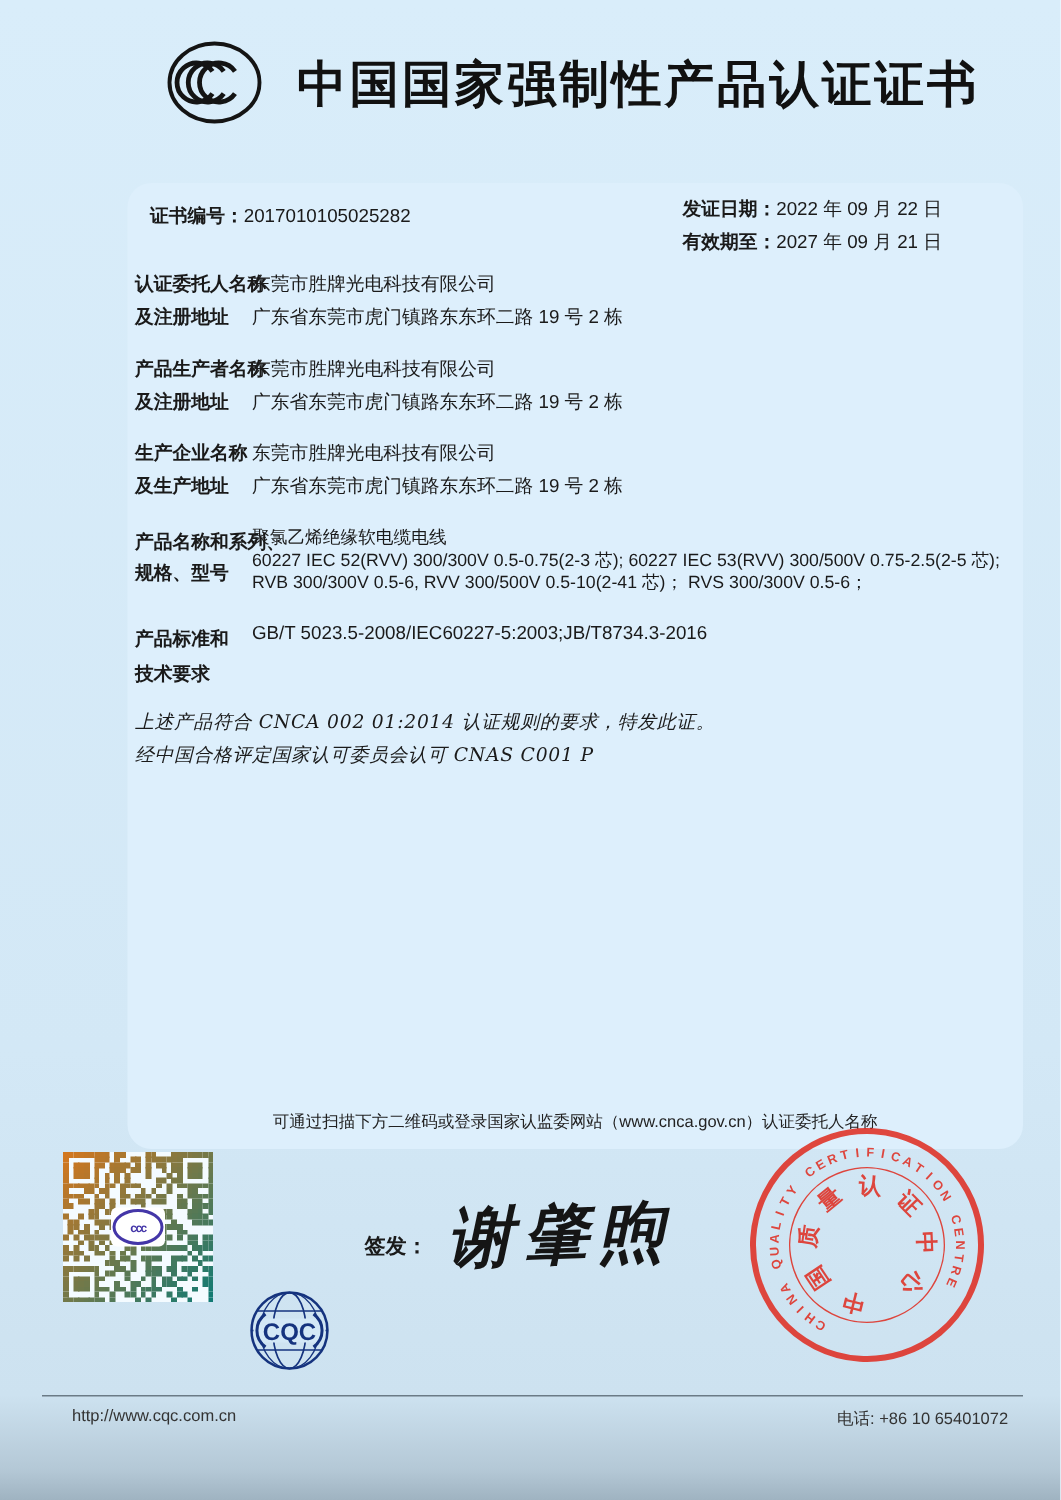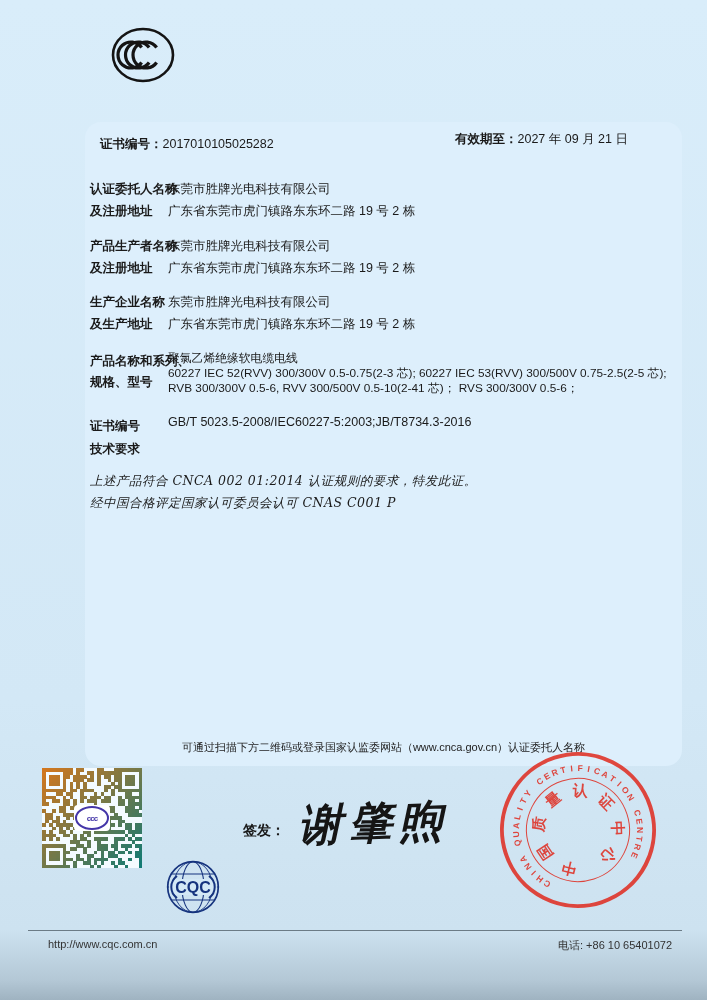--- a/index.html
+++ b/index.html
@@ -40,28 +40,30 @@
 <body>
 
 <div class="page">
 
   <svg class="abs" style="left:110px;top:26px" width="66" height="58" viewBox="0 0 66 58">
     <ellipse cx="33" cy="29" rx="30" ry="26" fill="none" stroke="#141414" stroke-width="2.6"></ellipse>
     <path d="M 31.65 21.54 A 13 13 0 1 0 31.65 36.46" fill="none" stroke="#141414" stroke-width="3.2"></path>
     <path d="M 39.15 21.54 A 13 13 0 1 0 39.15 36.46" fill="none" stroke="#141414" stroke-width="3.2"></path>
     <path d="M 46.65 21.54 A 13 13 0 1 0 46.65 36.46" fill="none" stroke="#141414" stroke-width="3.2"></path>
   </svg>
+  <div class="abs title" style="left:198px;top:34px">中国国家强制性产品认证证书</div>
 
   <div class="abs panel" style="left:85px;top:122px;width:597px;height:644px"></div>
 
   <div class="abs" style="left:100px;top:136px;font-size:12.5px">
     <span class="lbl">证书编号：</span><span>2017010105025282</span>
   </div>
 
   <div class="abs row22" style="left:455px;top:128px">
+    <div><span class="lbl">发证日期：</span><span>2022 年 09 月 22 日</span></div>
     <div><span class="lbl">有效期至：</span><span>2027 年 09 月 21 日</span></div>
   </div>
 
   <div class="abs row22 lbl" style="left:90px;top:178px">
     <div>认证委托人名称</div>
     <div>及注册地址</div>
   </div>
   <div class="abs row22" style="left:168px;top:178px">
     <div>东莞市胜牌光电科技有限公司</div>
     <div>广东省东莞市虎门镇路东东环二路 19 号 2 栋</div>
@@ -89,21 +91,21 @@
     <div>产品名称和系列、</div>
     <div>规格、型号</div>
   </div>
   <div class="abs row15" style="left:168px;top:351px">
     <div>聚氯乙烯绝缘软电缆电线</div>
     <div>60227 IEC 52(RVV) 300/300V 0.5-0.75(2-3 芯); 60227 IEC 53(RVV) 300/500V 0.75-2.5(2-5 芯);</div>
     <div>RVB 300/300V 0.5-6, RVV 300/500V 0.5-10(2-41 芯)；  RVS 300/300V 0.5-6；</div>
   </div>
 
   <div class="abs lbl" style="left:90px;top:415px;font-size:12.5px;line-height:23px">
-    <div>证书编号</div>
+    <div>产品标准和</div>
     <div>技术要求</div>
   </div>
   <div class="abs" style="left:168px;top:415px;font-size:12.5px">GB/T 5023.5-2008/IEC60227-5:2003;JB/T8734.3-2016</div>
 
   <div class="abs stmt" style="left:90px;top:470px">
     <div>上述产品符合 CNCA 002 01:2014 认证规则的要求，特发此证。</div>
     <div>经中国合格评定国家认可委员会认可 CNAS C001 P</div>
   </div>
 
   <div class="abs note" style="left:85px;top:740px;width:597px">可通过扫描下方二维码或登录国家认监委网站（www.cnca.gov.cn）认证委托人名称</div>

